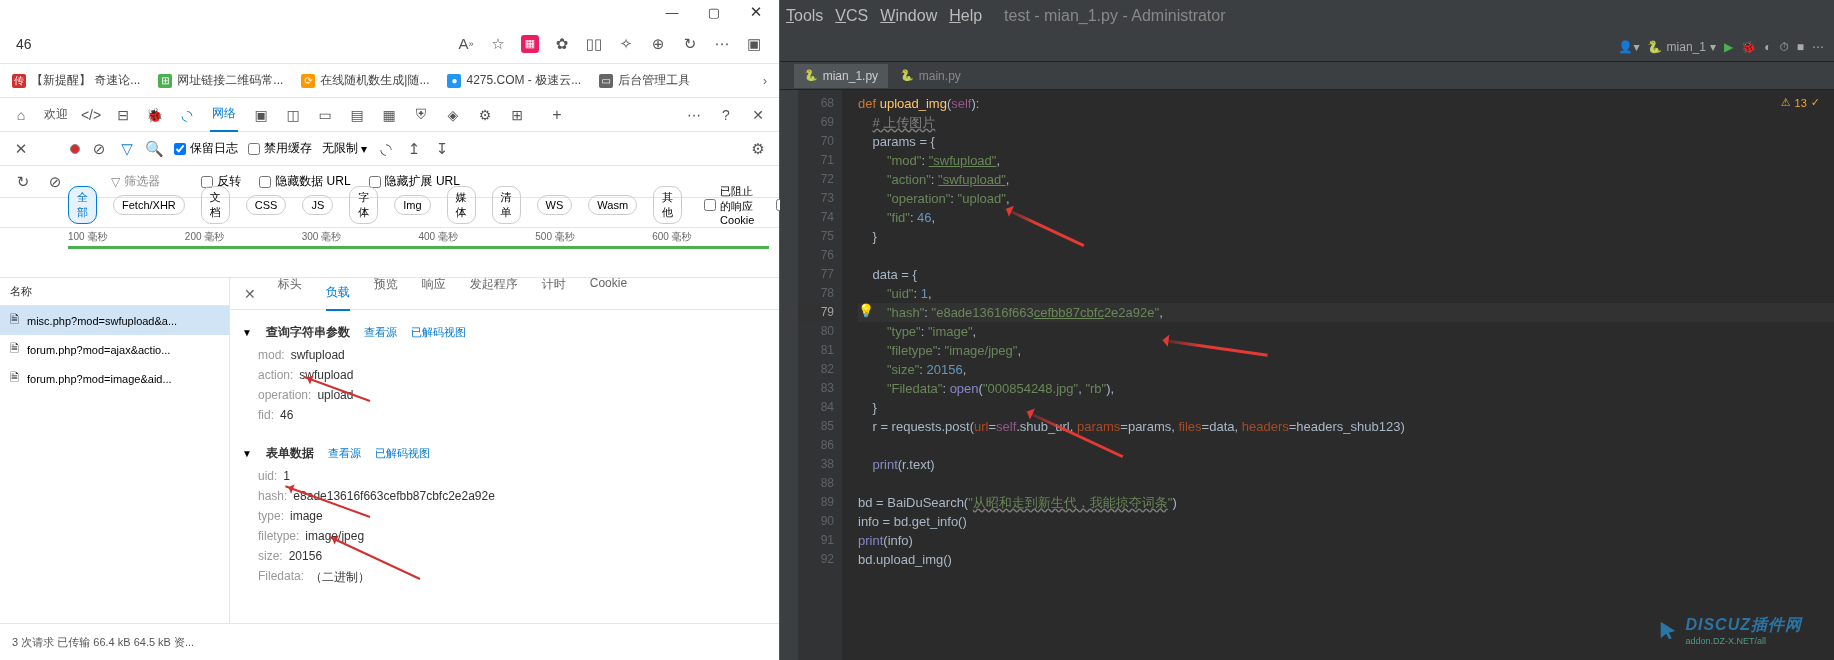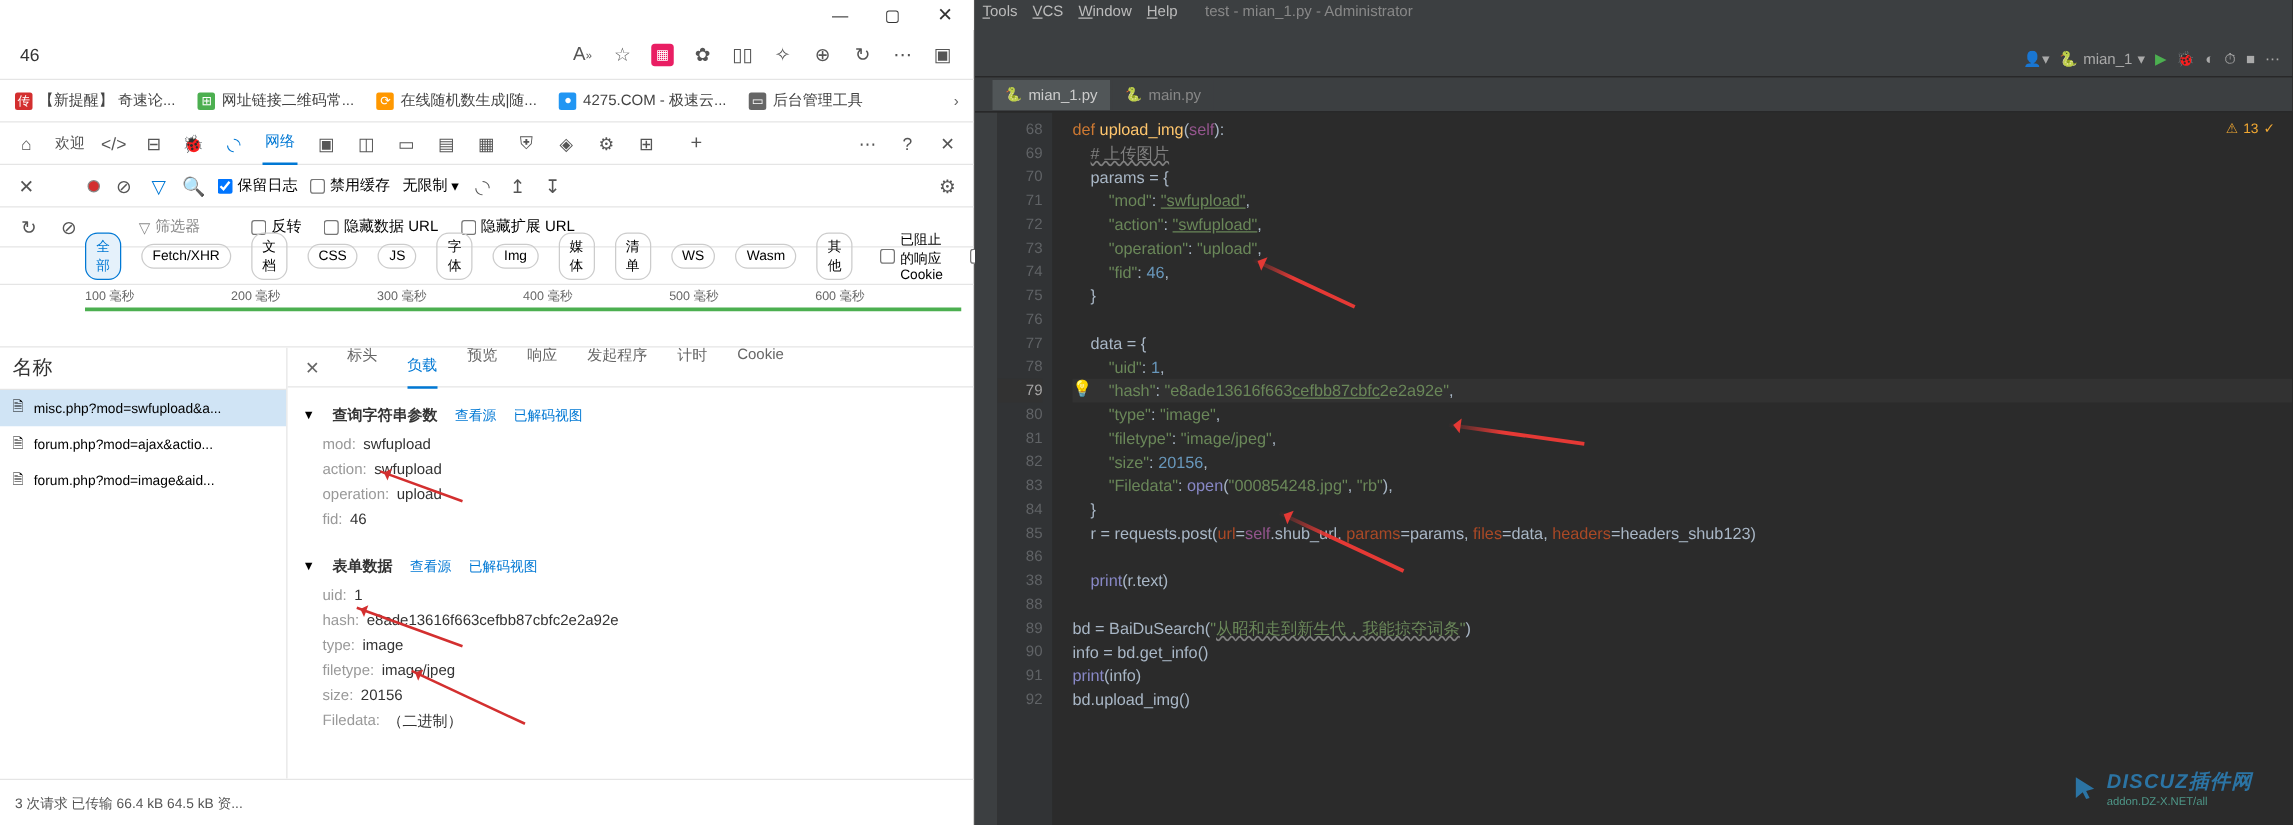--- a/index.html
+++ b/index.html
@@ -43,21 +43,21 @@
 .type-pill.active { background: #e5f1fb; border-color: #0078d4; color: #0078d4; }
 .type-cb { display: flex; align-items: center; gap: 4px; margin-left: 6px; }
 
 .timeline { height: 50px; border-bottom: 1px solid #e5e5e5; padding-left: 68px; position: relative; font-size: 10px; color: #666; }
 .tl-marks { display: flex; position: absolute; top: 2px; left: 68px; right: 10px; }
 .tl-mark { flex: 1; }
 .tl-bar { position: absolute; top: 18px; left: 68px; right: 10px; height: 3px; background: #4caf50; }
 
 .main-split { flex: 1; display: flex; overflow: hidden; }
 .req-list { width: 230px; border-right: 1px solid #e5e5e5; overflow-y: auto; }
-.req-header { padding: 6px 10px; font-size: 16px; border-bottom: 1px solid #e5e5e5; color: #333; }
+.req-header { padding: 6px 10px; font-size: 11px; border-bottom: 1px solid #e5e5e5; color: #333; }
 .req-item { padding: 5px 10px; font-size: 11px; display: flex; align-items: center; gap: 5px; cursor: pointer; }
 .req-item.sel { background: #d0e4f5; }
 .req-icon { width: 12px; font-size: 11px; }
 
 .details { flex: 1; display: flex; flex-direction: column; overflow: hidden; }
 .det-tabs { height: 32px; display: flex; align-items: center; padding: 0 8px; gap: 16px; border-bottom: 1px solid #e5e5e5; font-size: 12px; color: #666; }
 .det-close { font-size: 14px; padding: 0 6px; }
 .det-tab.active { color: #0078d4; border-bottom: 2px solid #0078d4; padding: 8px 0; }
 
 .det-body { flex: 1; overflow-y: auto; padding: 6px 0; font-size: 12px; }
@@ -69,21 +69,21 @@
 .det-k { color: #999; }
 .det-v { color: #333; }
 
 .status-bar { height: 22px; border-top: 1px solid #e5e5e5; display: flex; align-items: center; padding: 18px 12px; font-size: 11px; color: #555; gap: 8px; }
 
 .arrow-red { position: absolute; width: 80px; height: 2px; background: #d32f2f; transform-origin: left; }
 .arrow-red::after { content: ''; position: absolute; right: -2px; top: -4px; border: 5px solid transparent; border-left-color: #d32f2f; }
 
 
 .ide { flex: 1; height: 660px; background: #2b2b2b; display: flex; flex-direction: column; color: #a9b7c6; }
-.ide-menu { height: 24px; background: #3c3f41; display: flex; align-items: flex-end; padding: 16px 6px; gap: 12px; font-size: 12px; color: #bbb; }
+.ide-menu { height: 24px; background: #3c3f41; display: flex; align-items: center; padding: 16px 6px; gap: 12px; font-size: 16px; color: #bbb; }
 .ide-menu .title { color: #888; margin-left: 10px; }
 .ide-toolbar { height: 30px; background: #3c3f41; border-bottom: 1px solid #222; display: flex; align-items: center; justify-content: flex-end; padding: 0 10px; gap: 8px; font-size: 12px; }
 .ide-tb-item { display: flex; align-items: center; gap: 4px; color: #aaa; }
 .run-ic { color: #4caf50; }
 
 .ide-tabs { height: 28px; background: #3c3f41; display: flex; align-items: center; padding-left: 14px; gap: 2px; font-size: 12px; border-bottom: 1px solid #222; }
 .ide-tab { padding: 5px 10px; display: flex; align-items: center; gap: 5px; background: #515658; color: #ccc; }
 .ide-tab.inactive { background: #3c3f41; color: #888; }
 .py-ic { color: #6b9fd6; font-size: 11px; }
 

